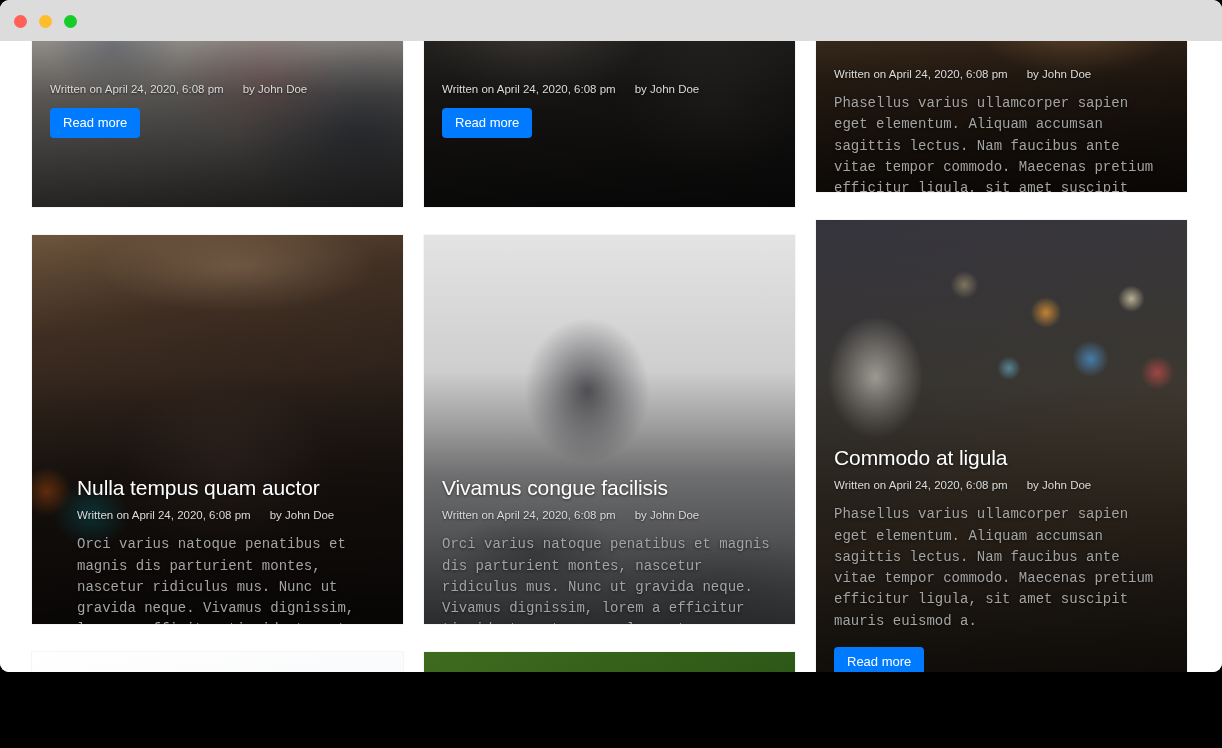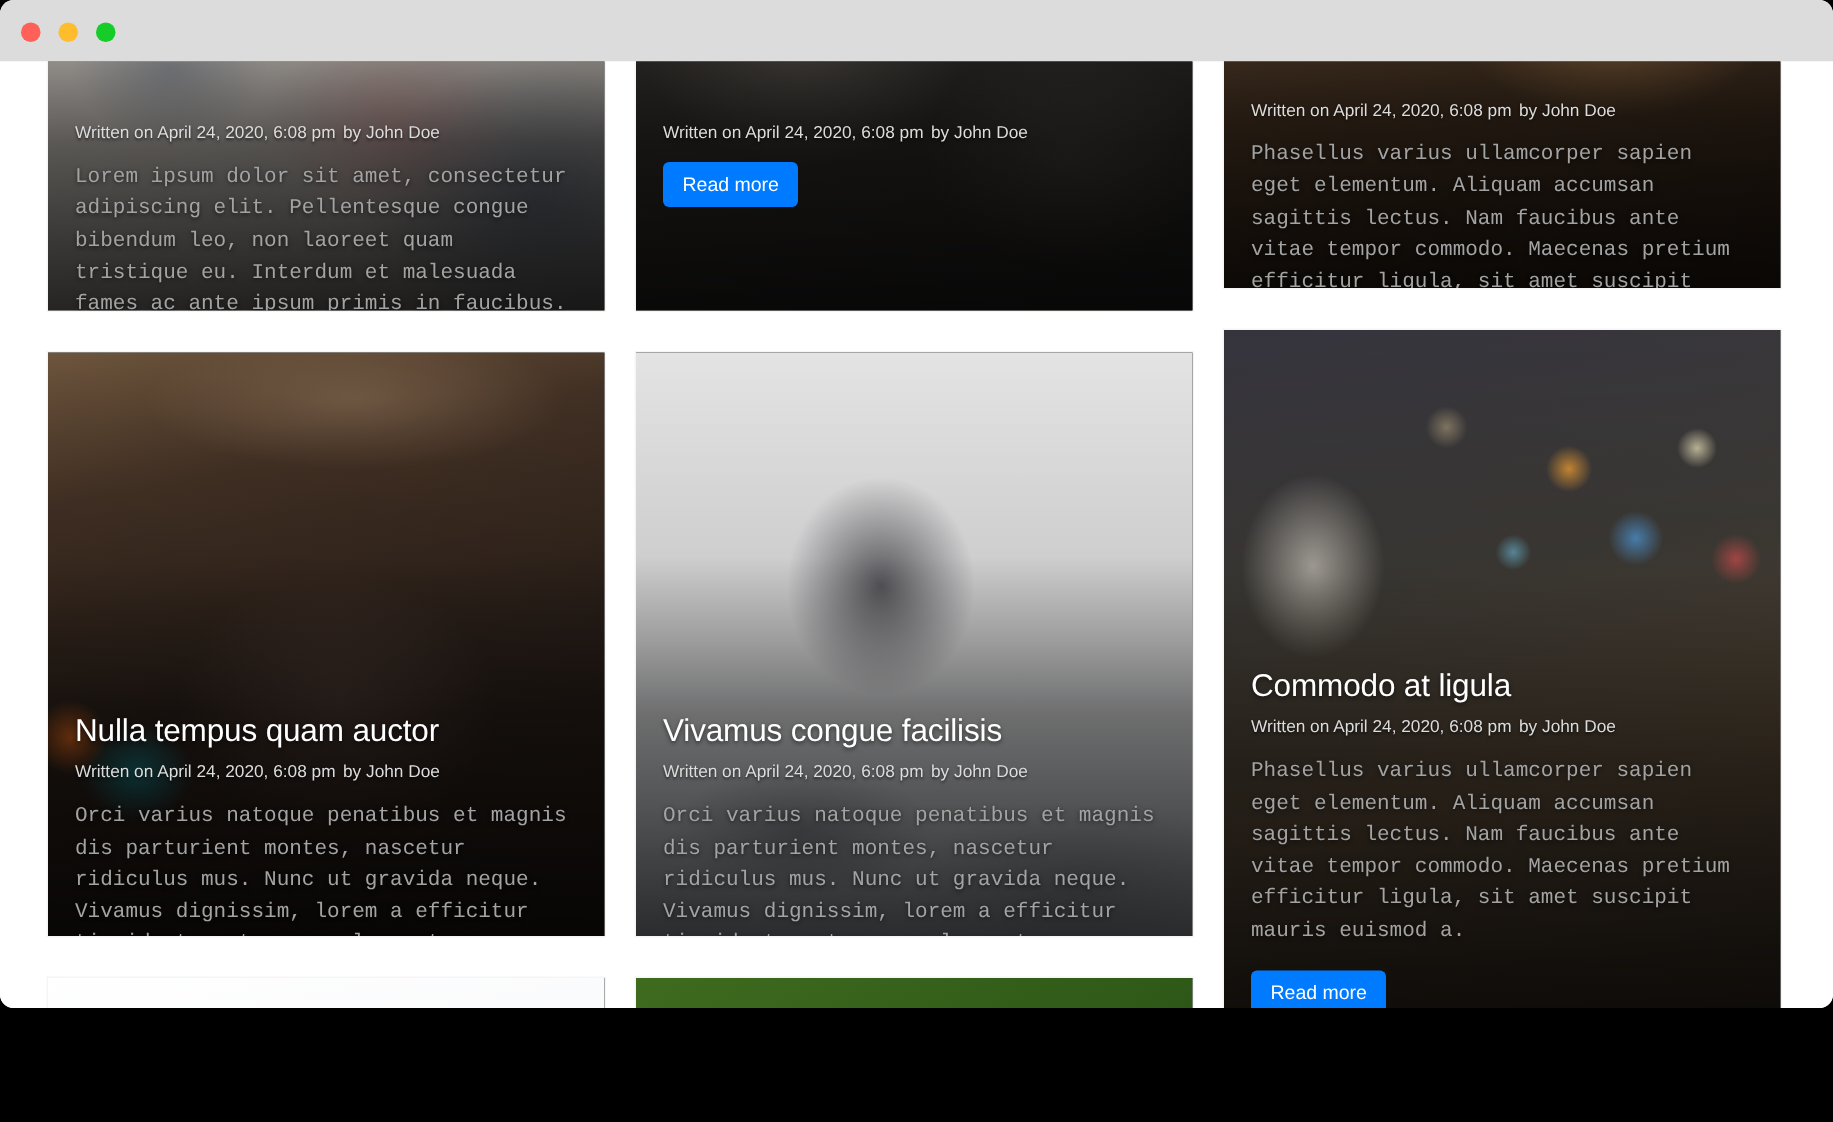--- a/index.html
+++ b/index.html
@@ -85,21 +85,21 @@
     margin-bottom:8px;
     text-shadow:0 1px 3px rgba(0,0,0,0.55);
   }
   .card-meta {
     font-size:11.5px;
     color:#dcdcdc;
     margin-bottom:13px;
     text-shadow:0 1px 2px rgba(0,0,0,0.6);
     white-space:nowrap;
   }
-  .card-meta .by { margin-left:5px; }
+  .card-meta .by { margin-left:19px; }
   .card-text {
     font-size:14px;
     line-height:1.52;
     color:#a3a3a3;
     margin-bottom:15px;
     text-shadow:0 1px 3px rgba(0,0,0,0.6);
     font-family:Liberation Mono, monospace;
   }
   .btn-readmore {
     display:inline-block;
@@ -213,26 +213,25 @@
       <div class="col col-1">
 
         <div class="card" style="height:294px;">
           <div class="card-photo ph-r1c1"></div>
           <div class="card-scrim"></div>
           <div class="photo-space" style="height:170px;"></div>
           <div class="card-body">
             <div class="card-meta">
               <span>Written on April 24, 2020, 6:08 pm</span><span class="by">by John Doe</span>
             </div>
-            <div class="card-text">Lorem ipsum dolor sit amet, consectetur adipiscing elit. Pellentesque congue bibendum leo, non laoreet quam tristique eu. Interdum et malesuada fames ac ante ipsum primis in faucibus.</div>
             <button class="btn-readmore">Read more</button>
           </div>
         </div>
 
-        <div class="card" style="height:389px;">
+        <div class="card" style="height:389px;padding-left:27px;">
           <div class="card-photo ph-r2c1"></div>
           <div class="card-scrim"></div>
           <div class="photo-space" style="height:240px;"></div>
           <div class="card-body">
             <div class="card-title">Nulla tempus quam auctor</div>
             <div class="card-meta">
               <span>Written on April 24, 2020, 6:08 pm</span><span class="by">by John Doe</span>
             </div>
             <div class="card-text">Orci varius natoque penatibus et magnis dis parturient montes, nascetur ridiculus mus. Nunc ut gravida neque. Vivamus dignissim, lorem a efficitur tincidunt, metus quam laoreet ex.</div>
 

